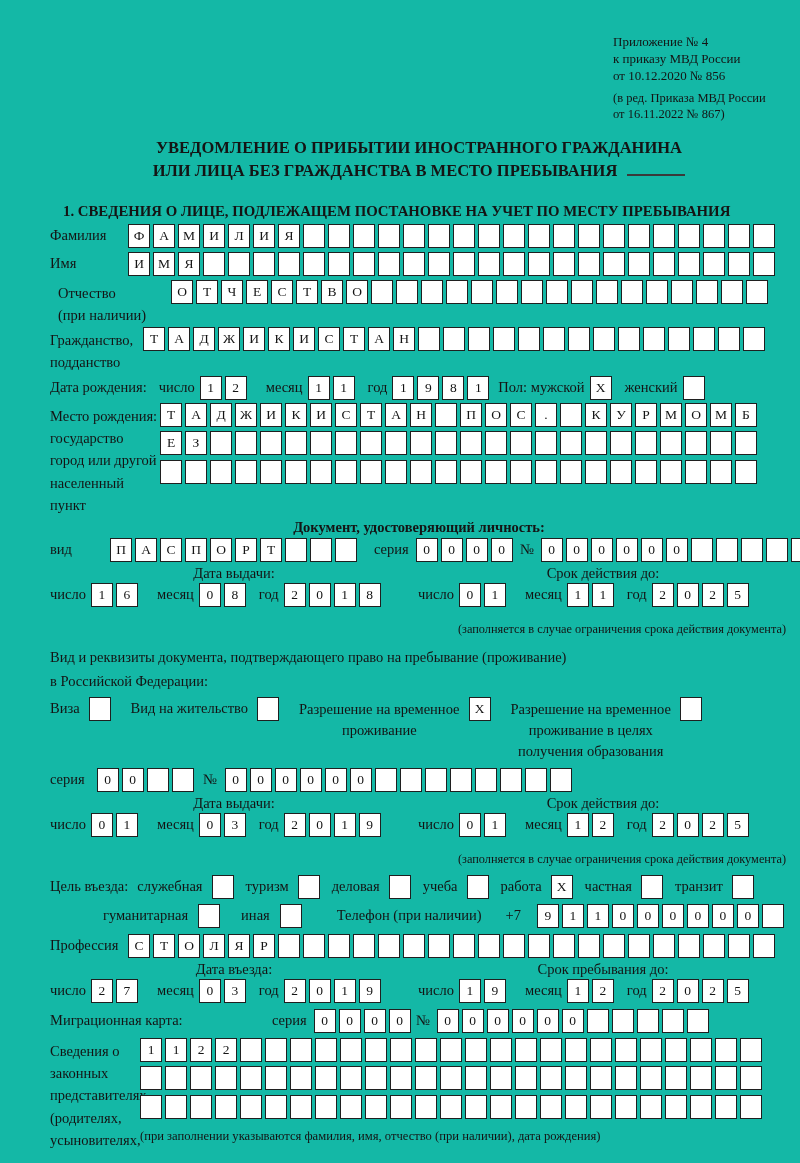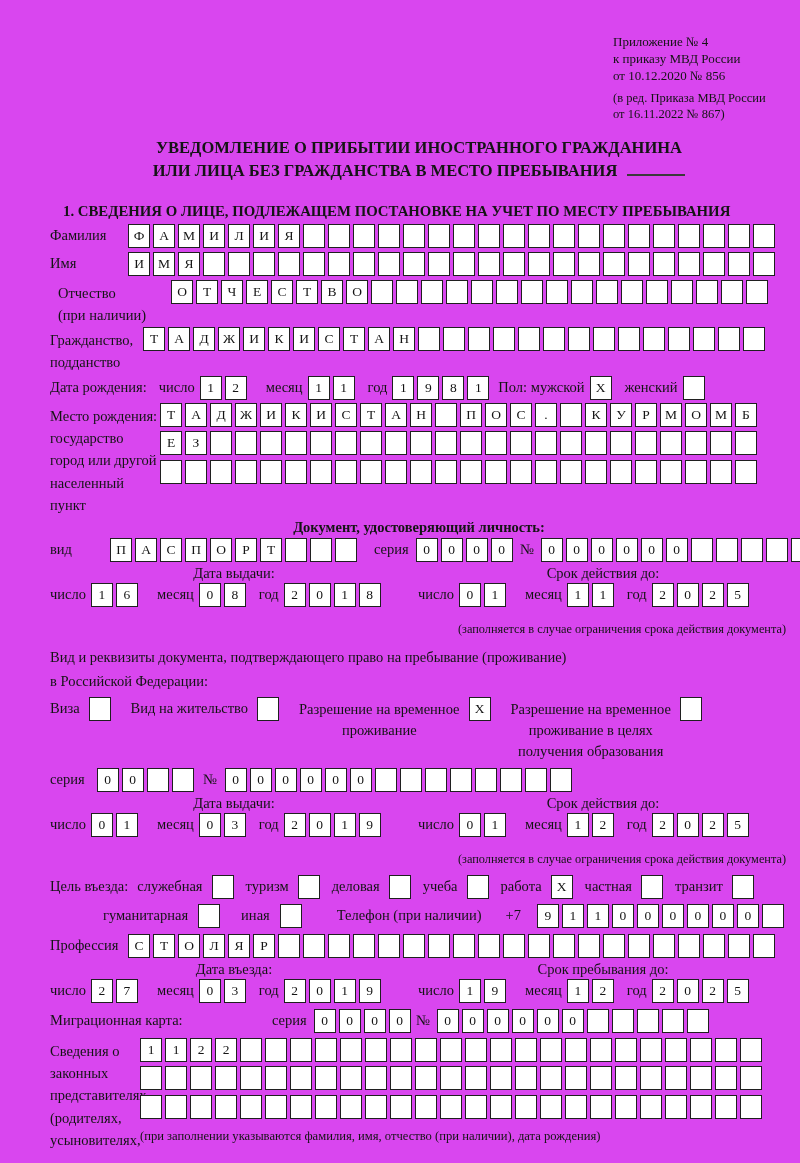--- a/index.html
+++ b/index.html
@@ -1,18 +1,18 @@
 <!DOCTYPE html>
 <html lang="ru"><head>
 <meta charset="utf-8">
 <style>
   * { box-sizing: border-box; }
   html, body { margin: 0; padding: 0; background: #fff; }
   .page {
-    width: 800px; height: 1163px; background: #d946ef; color: #141414;
+    width: 800px; height: 1163px; background: #14b8a6; color: #141414;
     font-family: "Liberation Serif", "DejaVu Serif", serif;
     font-size: 14.5px; padding: 33px 12px 16px 50px; overflow: hidden; position: relative;
   }
   .appendix { margin-left: 563px; font-size: 13px; line-height: 17px; }
   .appendix-note { margin-left: 563px; font-size: 12.5px; line-height: 16px; margin-top: 6px; }
   .forma { text-align: right; padding-right: 28px; font-weight: bold; margin-top: 24px; letter-spacing: .4px; }
   .title { text-align: center; font-weight: bold; font-size: 16.5px; line-height: 23px; margin-top: 14px; }
   .title-underline { display: inline-block; width: 58px; border-bottom: 2px solid #3a3a3a; margin-left: 10px; }
   .sec-heading { font-weight: bold; font-size: 14.8px; margin-top: 21px; padding-left: 13px; }
 

